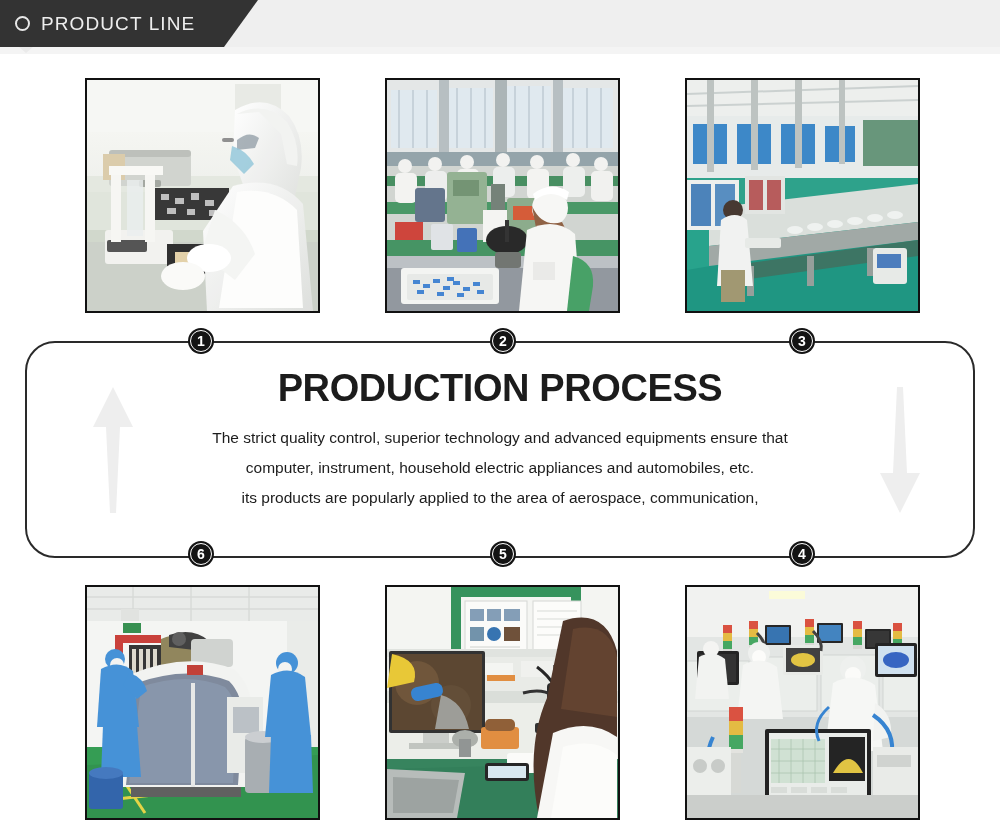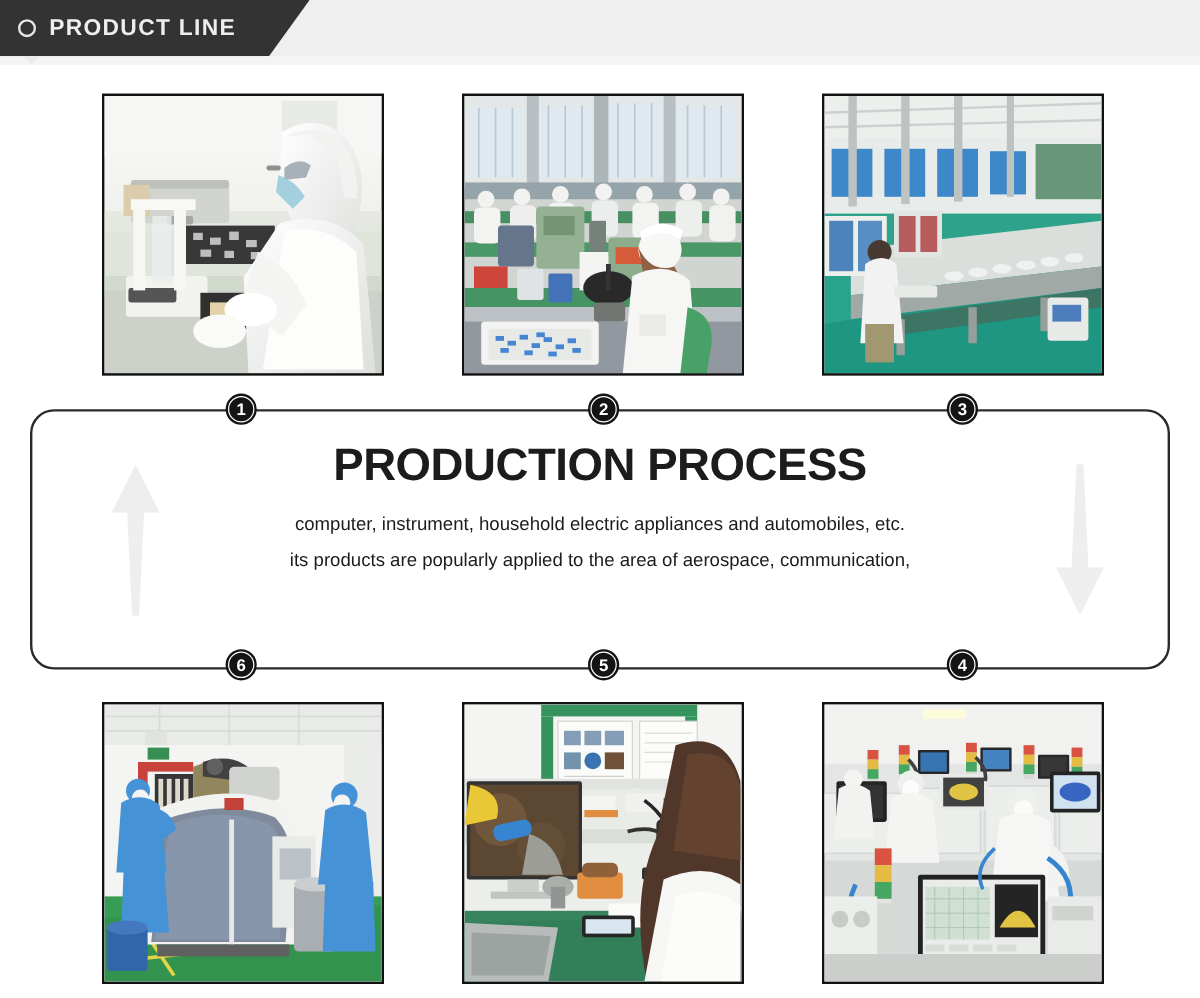--- a/index.html
+++ b/index.html
@@ -20,21 +20,21 @@
     clip-path:polygon(0 0, 258px 0, 224px 47px, 0 47px);
   }
   .header-tab-inner{
     display:flex;align-items:center;height:47px;padding-left:15px;
   }
   .ring-icon{
     width:11px;height:11px;border:2.5px solid #e8e8e8;border-radius:50%;
     display:inline-block;flex:0 0 auto;
   }
   .header-title{
-    color:#eeeeee;font-size:19px;font-weight:bold;letter-spacing:1.1px;
+    color:#eeeeee;font-size:19px;font-weight:normal;letter-spacing:1.1px;
     margin-left:11px;white-space:nowrap;
   }
   .header-underbar{
     position:absolute;left:0;top:47px;width:1000px;height:7px;
     background:#f4f4f4;
   }
   .header-notch{
     position:absolute;left:19px;top:47px;width:0;height:0;
     border-left:7px solid transparent;border-right:7px solid transparent;
     border-top:6px solid #eaeaea;
@@ -49,21 +49,21 @@
 
   .row-top .photo{top:78px;}
   .row-bottom .photo{top:585px;}
   .col-1{left:85px;}
   .col-2{left:385px;}
   .col-3{left:685px;}
 
   
   .process-box{
     position:absolute;left:25px;top:341px;width:946px;height:213px;
-    border:2px solid #2a2a2a;border-radius:20px;background:#ffffff;
+    border:2px solid #2a2a2a;border-radius:30px;background:#ffffff;
   }
   .process-title{
     position:absolute;left:0;right:0;top:24px;text-align:center;
     font-size:38px;font-weight:bold;color:#1c1c1c;letter-spacing:-0.4px;
   }
   .process-desc{
     position:absolute;left:130px;width:686px;top:80px;text-align:center;
     font-size:15.5px;color:#1c1c1c;line-height:30px;
   }
 
@@ -330,20 +330,21 @@
       <rect x="190" y="174" width="24" height="14" fill="#3f74b8"></rect>
       <rect x="0" y="0" width="231" height="231" fill="#ffffff" opacity="0.07"></rect>
     </svg>
   </div>
 
 </div>
 
 <div class="process-box">
   <div class="process-title">PRODUCTION PROCESS</div>
   <div class="process-desc">
+    <div>The strict quality control, superior technology and advanced equipments ensure that</div>
     <div>computer, instrument, household electric appliances and automobiles, etc.</div>
     <div>its products are popularly applied to the area of aerospace, communication,</div>
   </div>
 </div>
 
 <div class="arrow arrow-up">
   <svg width="44" height="130" viewBox="0 0 44 130">
     <path d="M22 2 L42 42 L29 42 L25 128 L19 128 L15 42 L2 42 Z" fill="#eeeeee"></path>
   </svg>
 </div>

